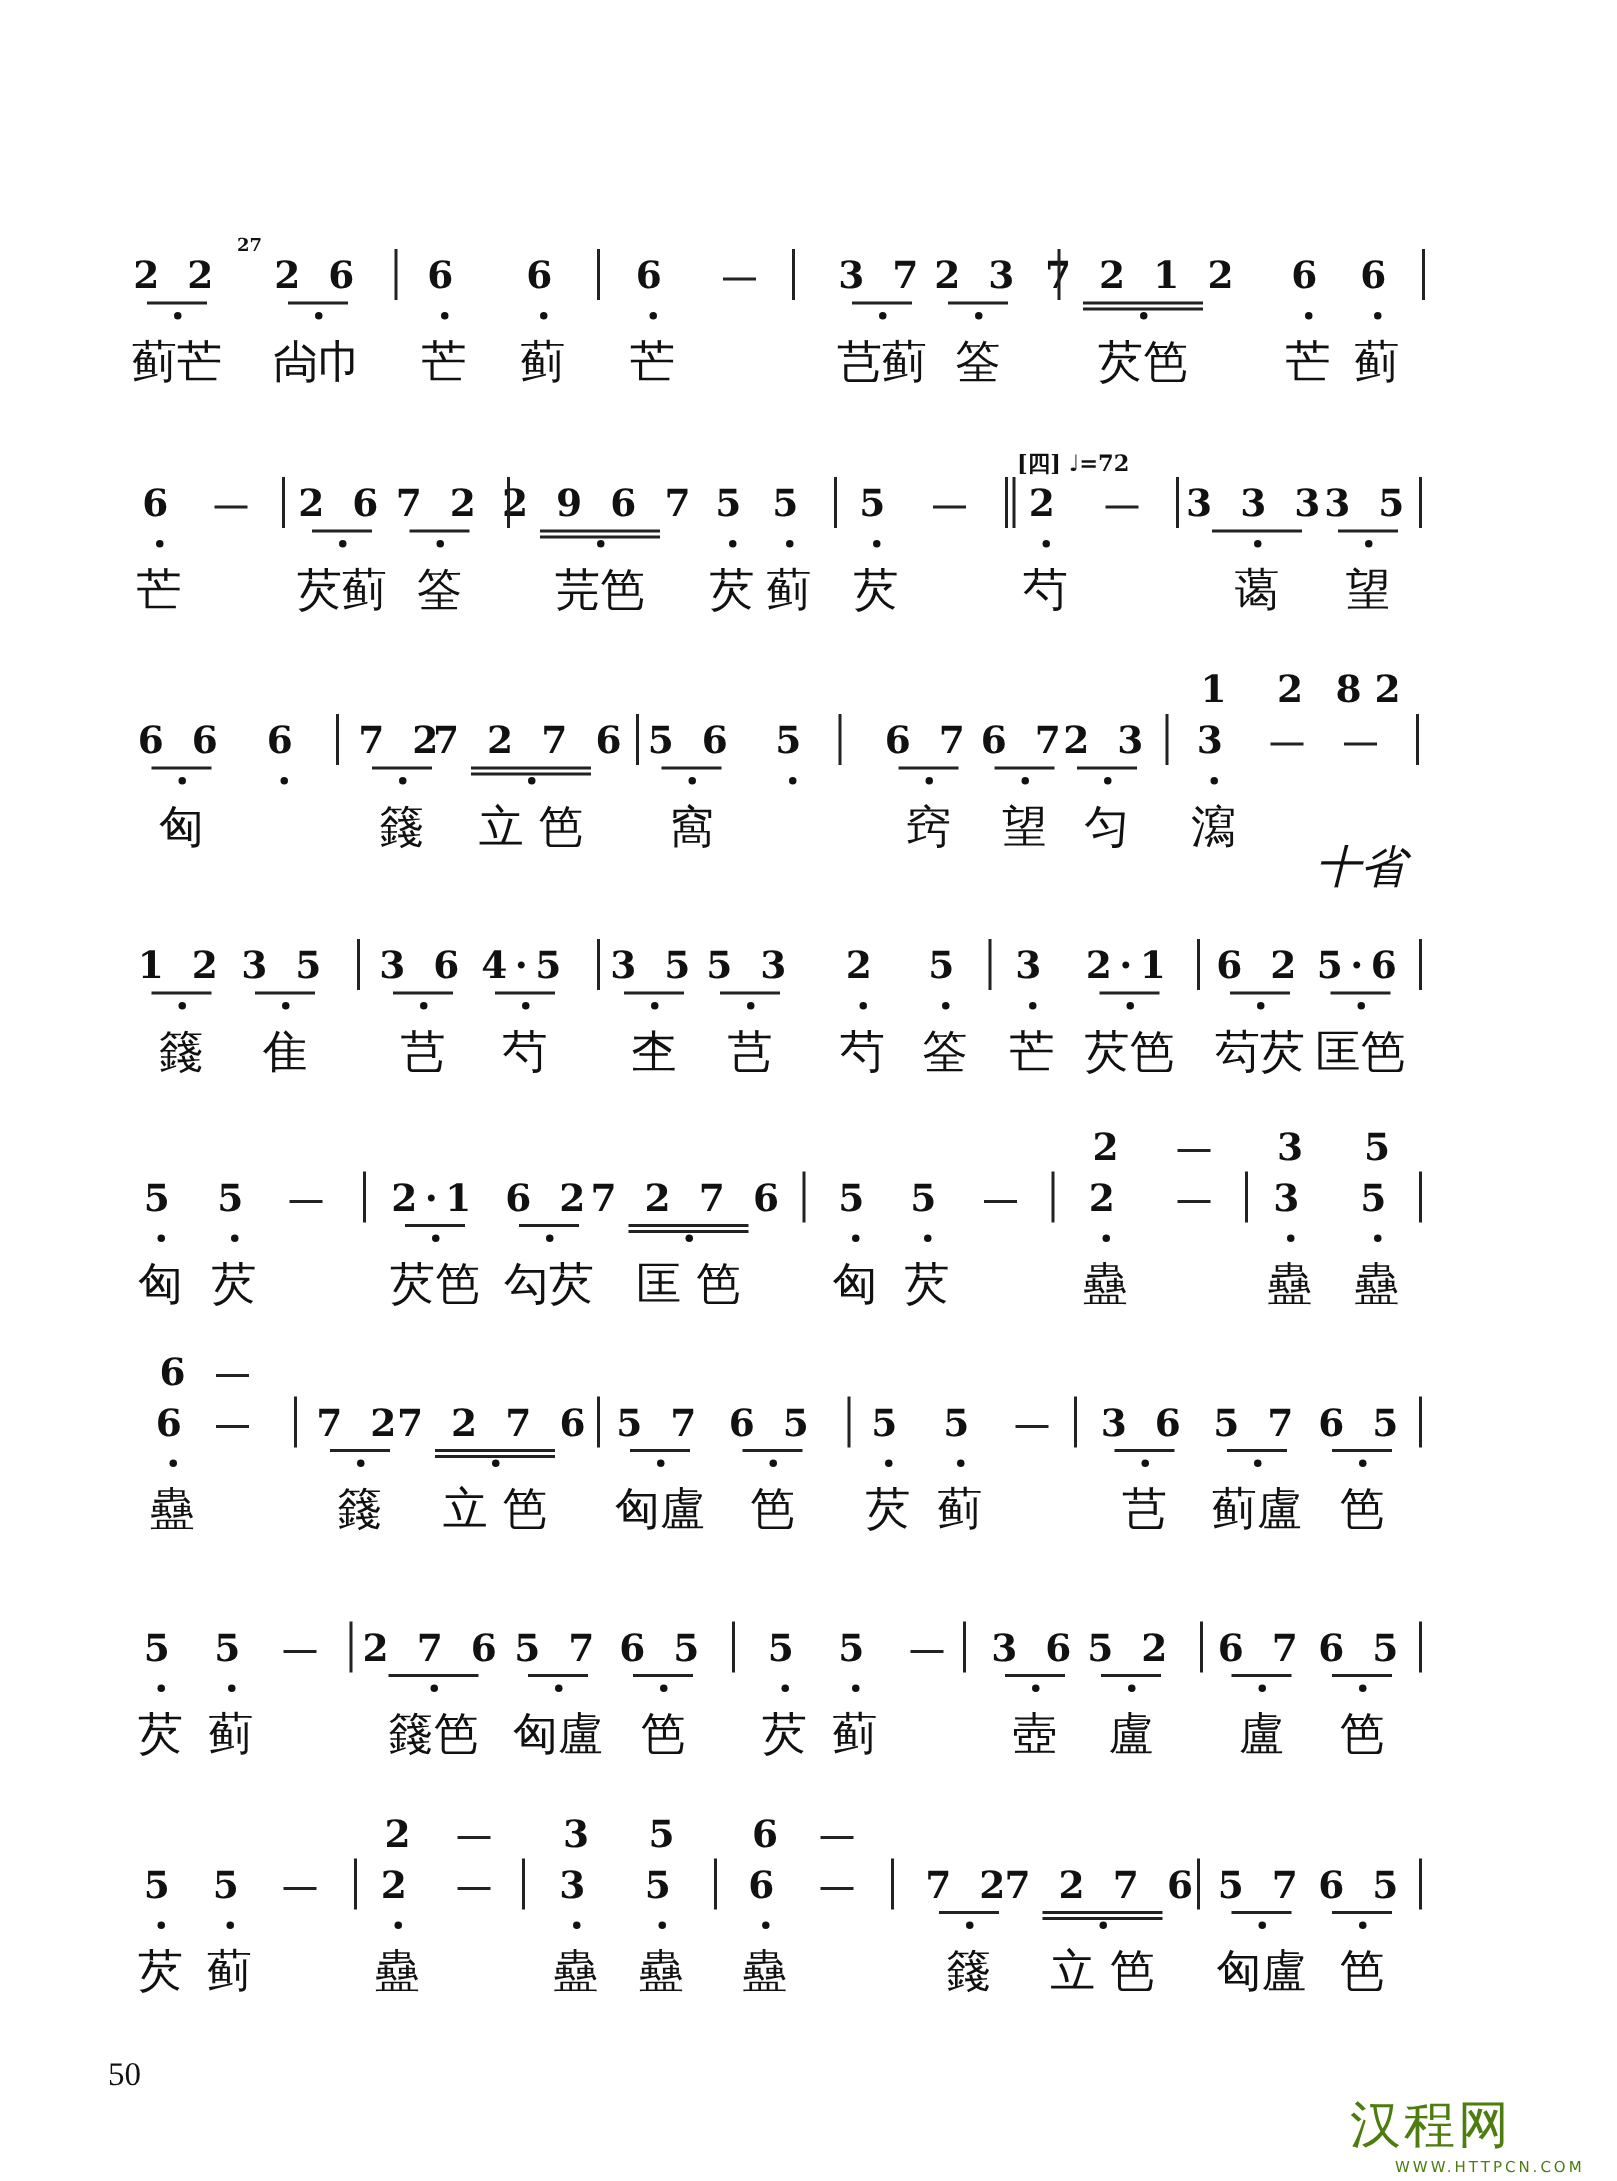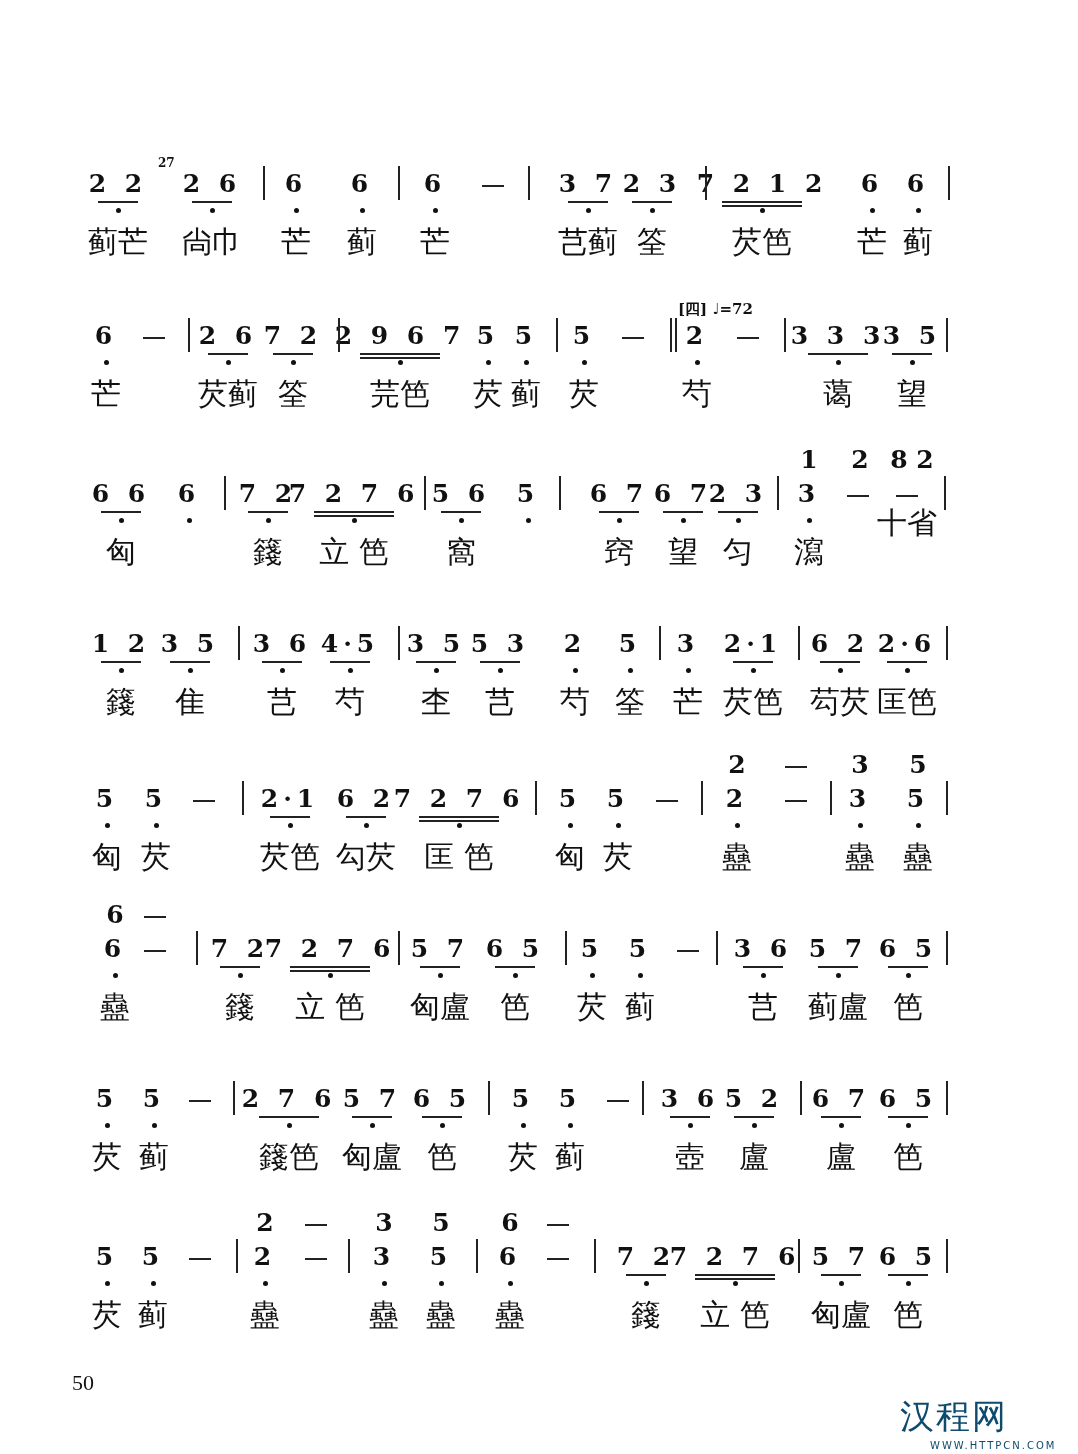--- a/index.html
+++ b/index.html
@@ -11,21 +11,21 @@
   .dash { position:absolute; width:22px; height:2px; background:#222; }
   .bar { position:absolute; width:2px; height:34px; background:#222; }
   .dbar { position:absolute; width:7px; height:34px; border-left:2px solid #222; border-right:2px solid #222; box-sizing:border-box; }
   .uline { position:absolute; height:1.5px; background:#222; }
   .dot { position:absolute; width:5px; height:5px; border-radius:50%; background:#111; }
   .tab { position:absolute; font-family:"DejaVu Sans", sans-serif; font-size:30px; line-height:34px;
          transform:translateX(-50%); white-space:nowrap; color:#111; }
   .grace { position:absolute; font-size:12px; font-weight:bold; }
   .tempo { position:absolute; font-size:15px; font-weight:bold; }
   .pagenum { position:absolute; left:72px; top:1370px; font-family:"Liberation Serif", serif; font-size:22px; }
-  .wm { position:absolute; left:900px; top:1394px; color:#0c4a6e; font-family:"DejaVu Sans", sans-serif; }
+  .wm { position:absolute; left:900px; top:1394px; color:#4d7c0f; font-family:"DejaVu Sans", sans-serif; }
   .wm .big { font-size:34px; letter-spacing:2px; }
   .wm .small { font-size:10px; letter-spacing:2px; display:block; margin-left:30px; }
 </style>
 </head>
 <body>
 
 <div id="score">
     <div class="note" style="left: 118px; top: 170px;">2 2</div>
     <div class="uline" style="left: 98px; width: 40px; top: 201px;"></div>
     <div class="dot" style="left: 116px; top: 208px;"></div>
@@ -148,21 +148,21 @@
     <div class="tab" style="left: 683px; top: 535px;">望</div>
     <div class="note" style="left: 738px; top: 480px;">2 3</div>
     <div class="uline" style="left: 718px; width: 40px; top: 511px;"></div>
     <div class="dot" style="left: 736px; top: 518px;"></div>
     <div class="tab" style="left: 738px; top: 535px;">匀</div>
     <div class="note" style="left: 809px; top: 480px;">3</div>
     <div class="dot" style="left: 807px; top: 518px;"></div>
     <div class="tab" style="left: 809px; top: 535px;">瀉</div>
     <div class="dash" style="left: 847px; top: 495px;"></div>
     <div class="dash" style="left: 896px; top: 495px;"></div>
-    <div class="tab" style="left: 907px; top: 506px;">十省</div>
+    <div class="tab" style="left: 907px; top: 562px; font-style: italic;">十省</div>
     <div class="bar" style="left: 224px; top: 476px;"></div>
     <div class="bar" style="left: 424px; top: 476px;"></div>
     <div class="bar" style="left: 559px; top: 476px;"></div>
     <div class="bar" style="left: 777px; top: 476px;"></div>
     <div class="bar" style="left: 944px; top: 476px;"></div>
     <div class="note" style="left: 121px; top: 630px;">1 2</div>
     <div class="uline" style="left: 101px; width: 40px; top: 661px;"></div>
     <div class="dot" style="left: 119px; top: 668px;"></div>
     <div class="tab" style="left: 121px; top: 685px;">籛</div>
     <div class="note" style="left: 190px; top: 630px;">3 5</div>
@@ -195,21 +195,21 @@
     <div class="dot" style="left: 686px; top: 668px;"></div>
     <div class="tab" style="left: 688px; top: 685px;">芒</div>
     <div class="note" style="left: 753px; top: 630px;">2·1</div>
     <div class="uline" style="left: 733px; width: 40px; top: 661px;"></div>
     <div class="dot" style="left: 751px; top: 668px;"></div>
     <div class="tab" style="left: 753px; top: 685px;">芡笆</div>
     <div class="note" style="left: 840px; top: 630px;">6 2</div>
     <div class="uline" style="left: 820px; width: 40px; top: 661px;"></div>
     <div class="dot" style="left: 838px; top: 668px;"></div>
     <div class="tab" style="left: 840px; top: 685px;">芶芡</div>
-    <div class="note" style="left: 907px; top: 630px;">2·6</div>
+    <div class="note" style="left: 907px; top: 630px;">5·6</div>
     <div class="uline" style="left: 887px; width: 40px; top: 661px;"></div>
     <div class="dot" style="left: 905px; top: 668px;"></div>
     <div class="tab" style="left: 907px; top: 685px;">匡笆</div>
     <div class="bar" style="left: 238px; top: 626px;"></div>
     <div class="bar" style="left: 398px; top: 626px;"></div>
     <div class="bar" style="left: 659px; top: 626px;"></div>
     <div class="bar" style="left: 798px; top: 626px;"></div>
     <div class="bar" style="left: 946px; top: 626px;"></div>
     <div class="upper" style="left: 737px; top: 751px;">2</div>
     <div class="dash" style="left: 785px; top: 766px;"></div>

